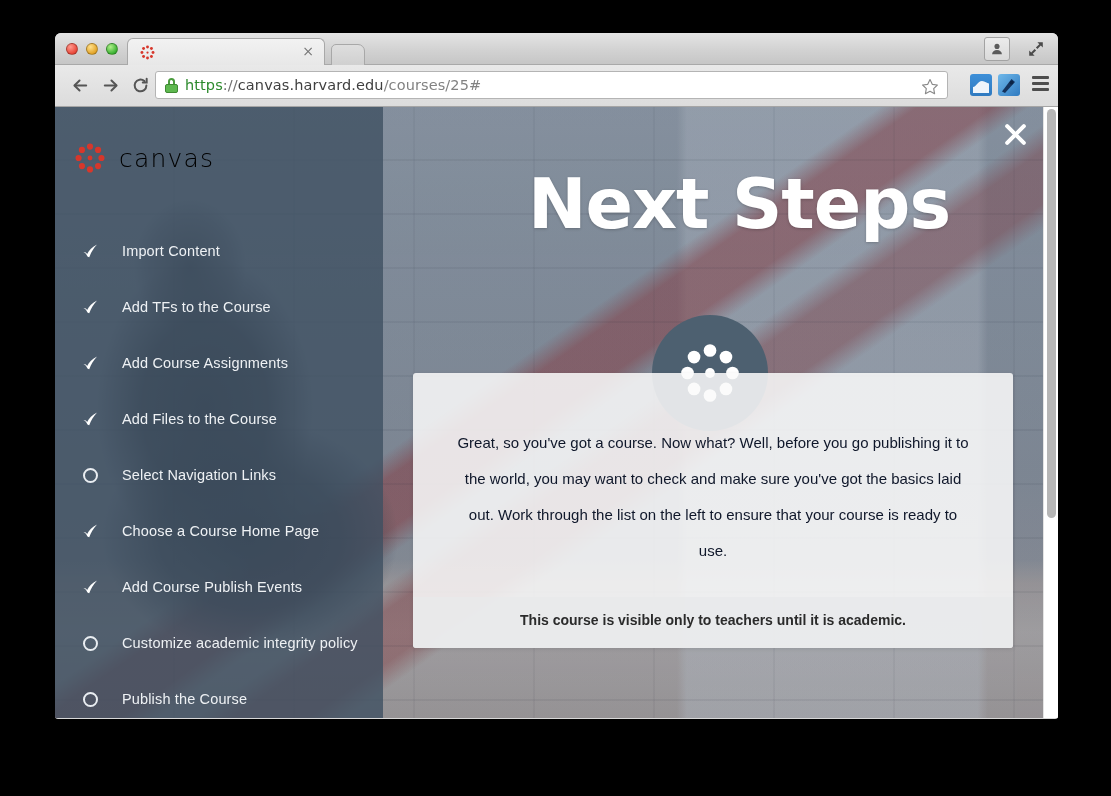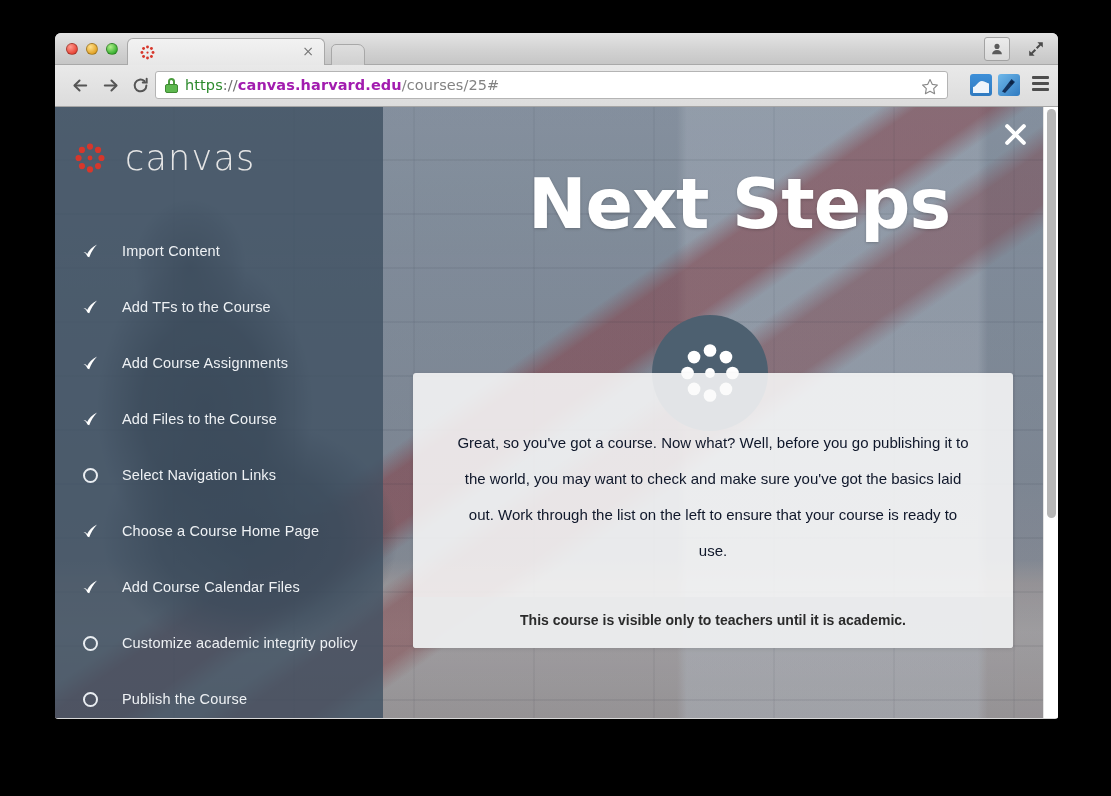--- a/index.html
+++ b/index.html
@@ -106,21 +106,21 @@
     border: 2px solid #4b9c3e; border-bottom: none;
     border-radius: 4px 4px 0 0;
   }
   #url-text {
     font-size: 14.5px; letter-spacing: .1px;
     white-space: nowrap; overflow: hidden;
     font-family: "DejaVu Sans", sans-serif;
   }
   #url-text .scheme { color: #2d8a2d; }
   #url-text .sep    { color: #6f6f6f; }
-  #url-text .host   { color: #a21caf; font-weight: bold; }
+  #url-text .host   { color: #404040; font-weight: normal; }
   #url-text .path   { color: #828282; }
   .star-icon { position: absolute; right: 8px; top: 6px; width: 18px; height: 18px; }
   .ext-icon {
     position: absolute; top: 9px;
     width: 22px; height: 22px; border-radius: 3px;
   }
   .ext-icon.one { right: 66px; background: linear-gradient(to bottom,#3d8fd8,#2f7ac0); }
   .ext-icon.two { right: 38px; background: linear-gradient(135deg,#6fb8ea,#2f7ac0); }
   .menu-icon { position: absolute; right: 9px; top: 11px; width: 17px; height: 18px; }
   .menu-icon span {
@@ -171,23 +171,23 @@
   
   #sidebar {
     position: absolute; left: 0; top: 0; bottom: 0;
     width: 328px;
     background: rgba(62,80,98,.80);
     padding: 28px 0 0 0;
   }
   #brand { display: flex; align-items: center; padding: 0 0 0 20px; height: 46px; }
   .canvas-mark { width: 30px; height: 30px; flex: none; }
   #brand-text {
-    margin-left: 20px;
-    font-size: 35px; font-weight: 300; letter-spacing: 1.2px;
-    color: #e5e5e5;
+    margin-left: 14px;
+    font-size: 25px; font-weight: 300; letter-spacing: 1.2px;
+    color: #000000;
     font-family: "DejaVu Sans", sans-serif;
   }
 
   #checklist { margin-top: 42px; }
   .check-item {
     display: flex; align-items: center;
     height: 56px; padding-left: 24px;
   }
   .check-mark { width: 22px; flex: none; display: flex; align-items: center; justify-content: center; }
   .circle-empty {
@@ -433,21 +433,21 @@
               </svg>
             </span>
             <span class="check-label">Choose a Course Home Page</span>
           </div>
           <div class="check-item">
             <span class="check-mark">
               <svg viewBox="0 0 24 24" width="19" height="19" fill="#ffffff">
                 <path d="M3.2 12.6c2.1-.2 3.5.9 4.6 2.5C10.2 10.6 14 6 20.3 3.1c-4.6 4.7-7.6 10-9.9 16.3-1.4-.2-2.3-1-2.9-2.2-.8-1.7-2.1-3.6-4.3-4.6z"></path>
               </svg>
             </span>
-            <span class="check-label">Add Course Calendar Files</span>
+            <span class="check-label">Add Course Publish Events</span>
           </div>
           <div class="check-item">
             <span class="check-mark">
               <span class="circle-empty"></span>
             </span>
             <span class="check-label">Customize academic integrity policy</span>
           </div>
           <div class="check-item">
             <span class="check-mark">
               <span class="circle-empty"></span>

